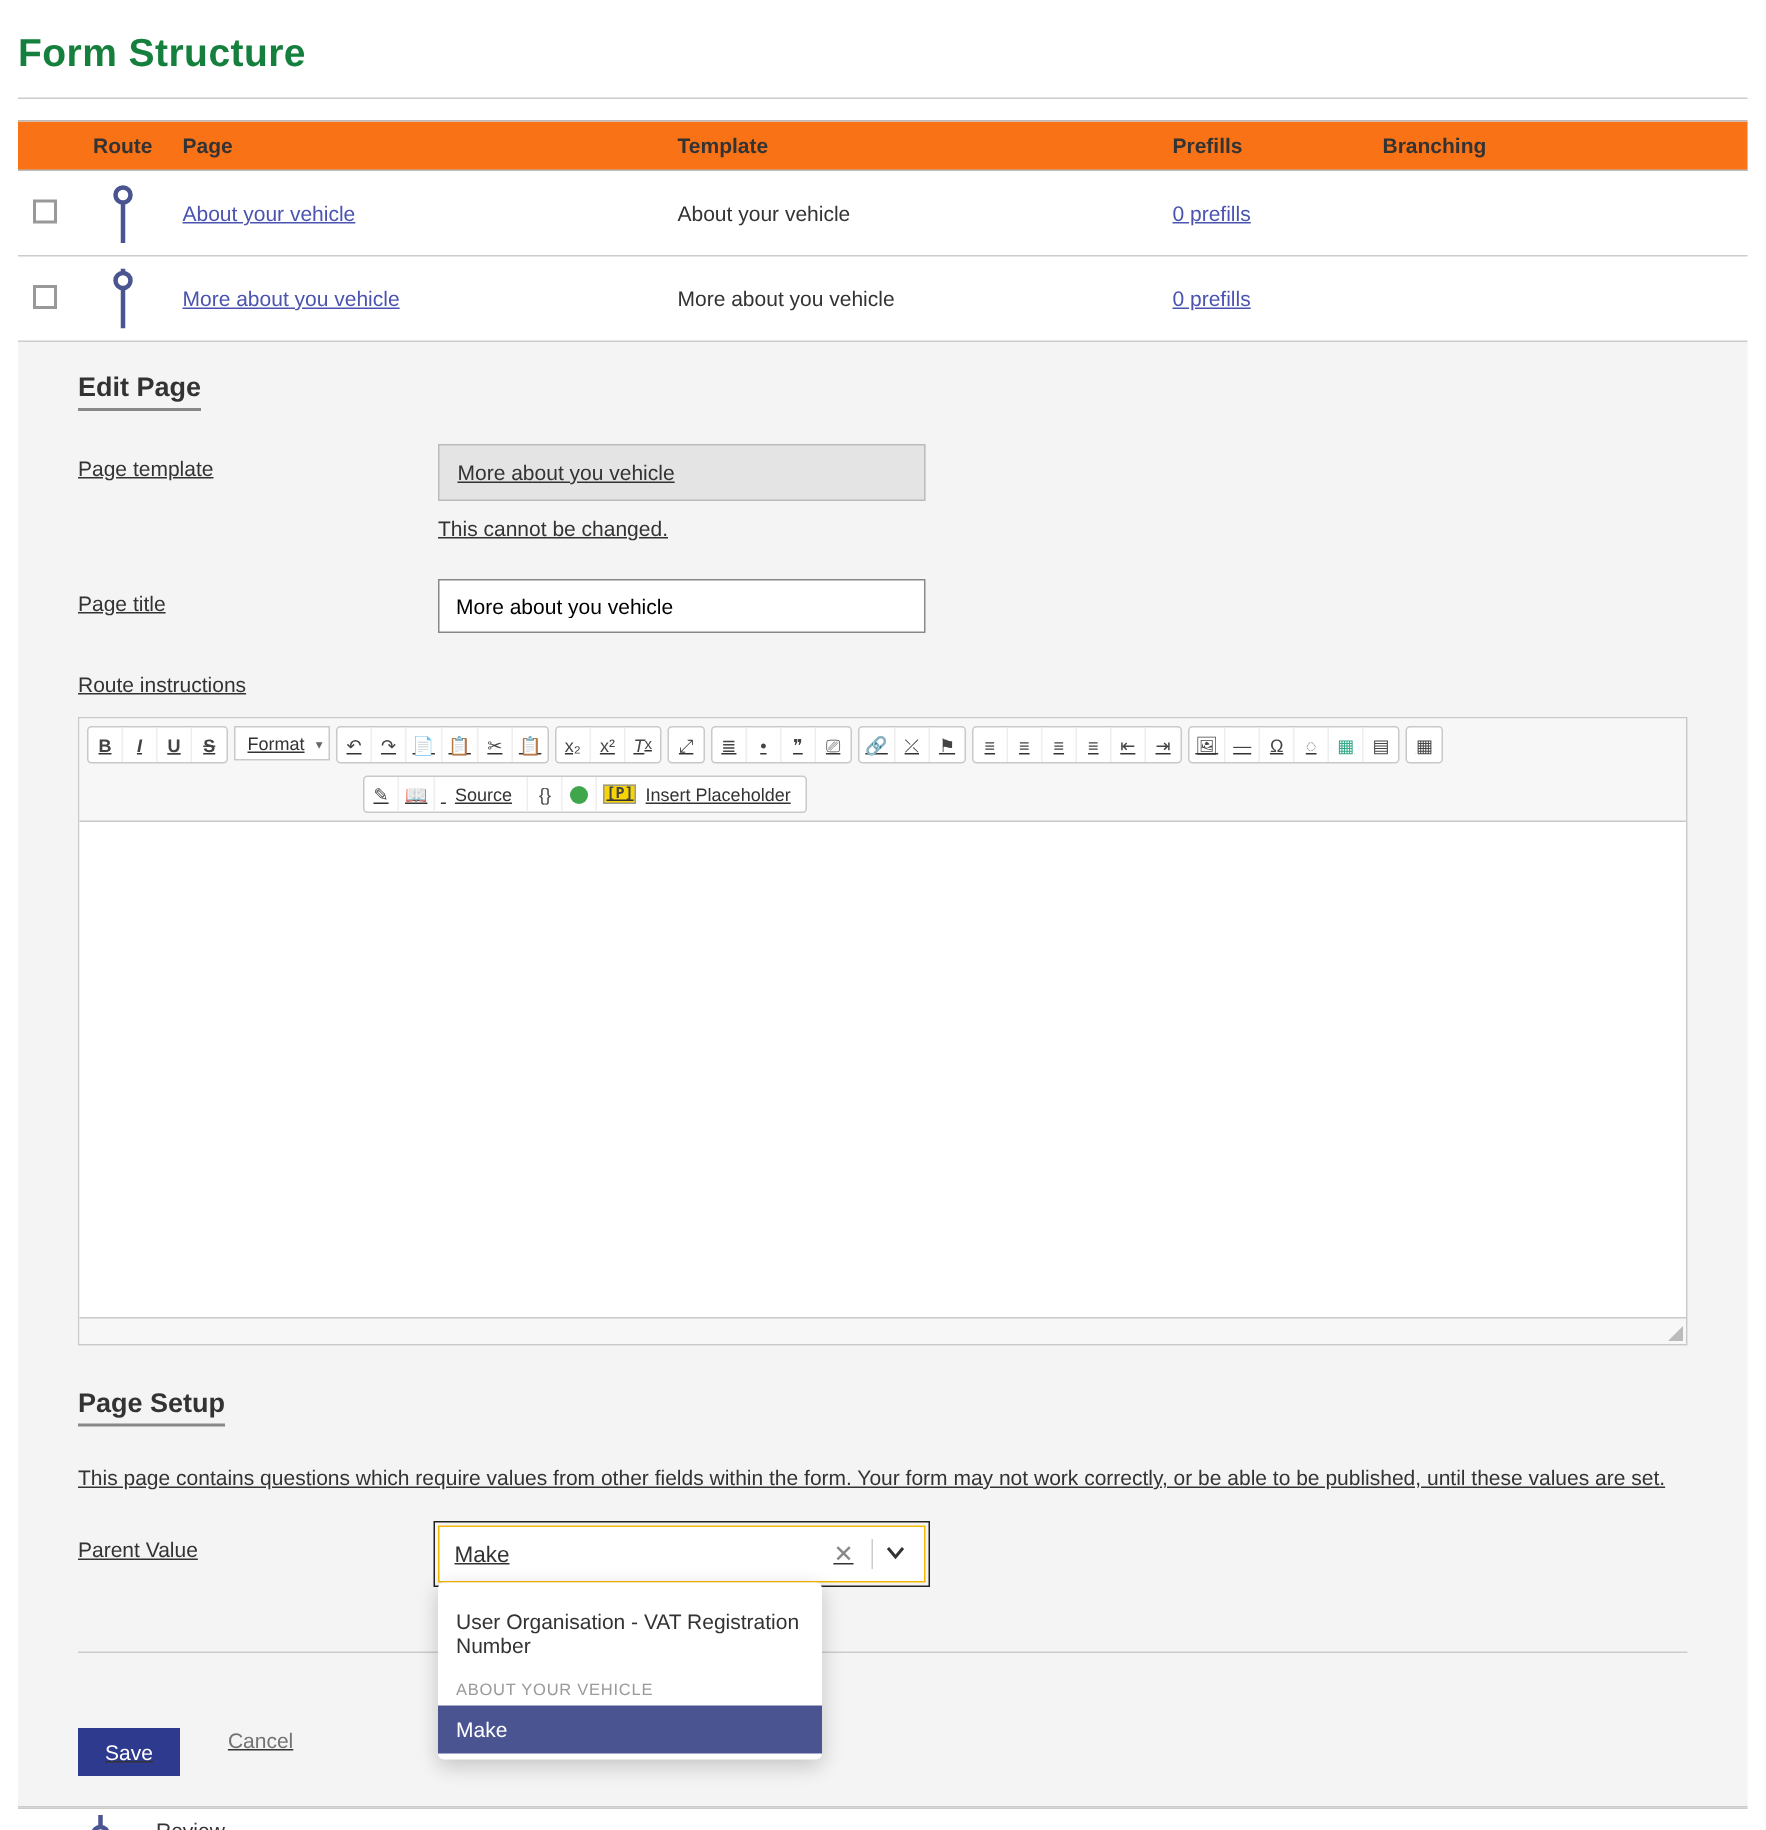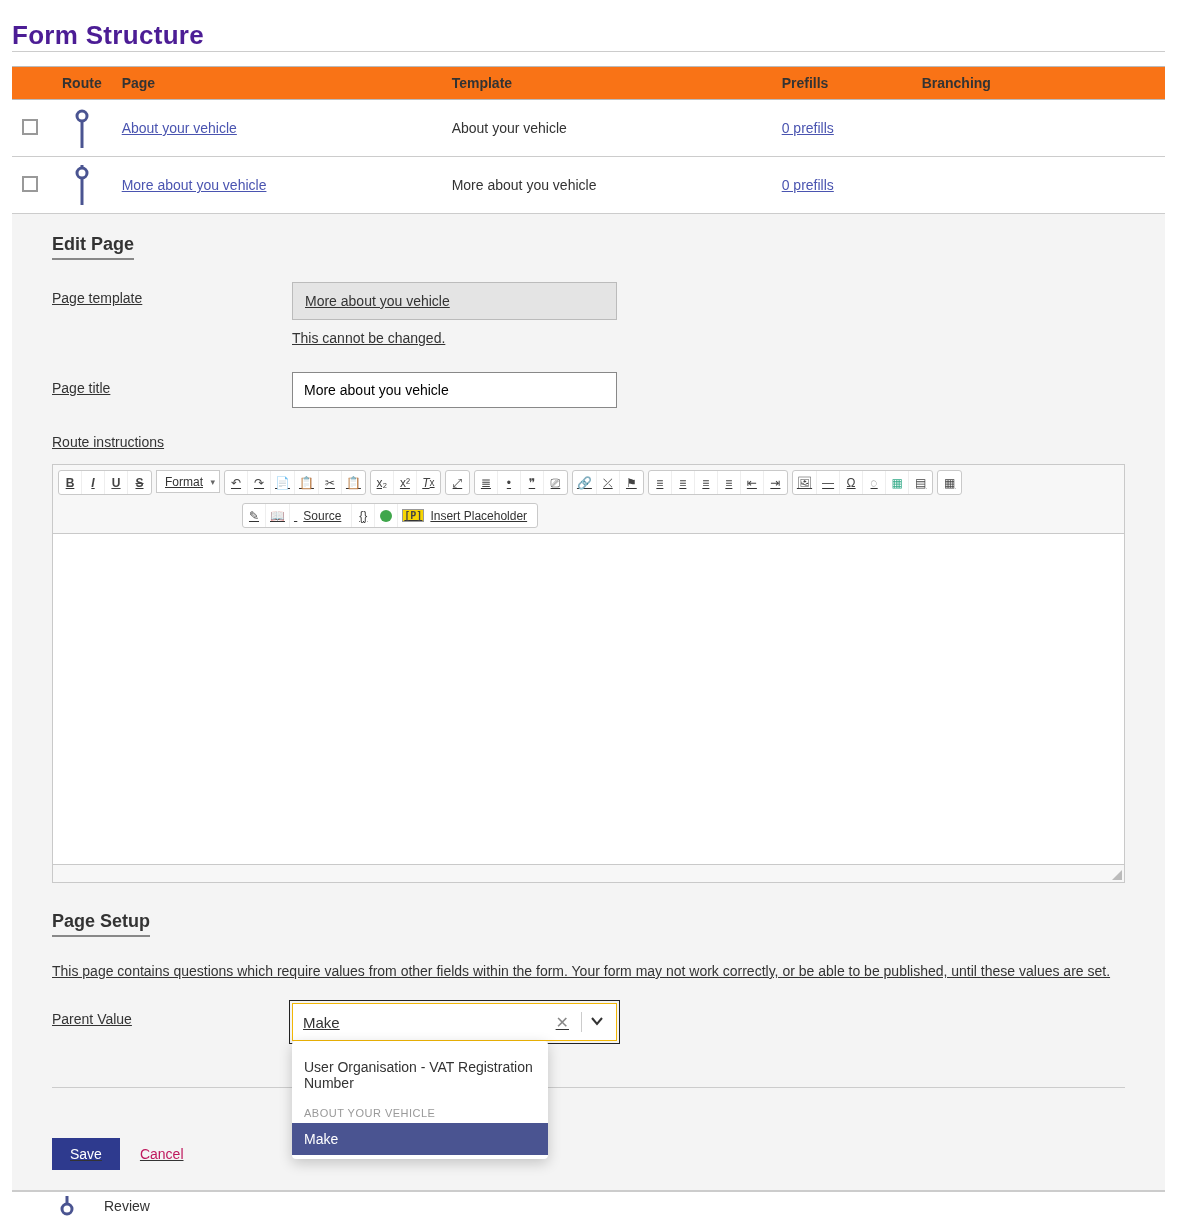--- a/index.html
+++ b/index.html
@@ -1,18 +1,18 @@
 <!DOCTYPE html>
 <html><head>
 <meta charset="utf-8">
 <style>
   *{box-sizing:border-box;margin:0;padding:0;}
   body{font-family:"Segoe UI",Arial,sans-serif;font-size:14px;color:#333;background:#fff;width:1177px;}
   .wrap{padding:12px;}
-  h1.title{color:#4c1d95;font-weight:800;font-size:26px;margin:8px 0 14px 0;border-bottom:1px solid #ccc;letter-spacing:0.3px;}
+  h1.title{color:#15803d;font-weight:800;font-size:26px;margin:8px 0 14px 0;border-bottom:1px solid #ccc;padding-bottom:14px;letter-spacing:0.3px;}
   table.struct{width:100%;border-collapse:collapse;}
   table.struct thead th{background:#f97316;border-top:1px solid #bbb;border-bottom:1px solid #bbb;font-weight:700;text-align:left;padding:8px 10px;font-size:14px;}
   table.struct tbody td{padding:8px 10px;border-bottom:1px solid #ccc;vertical-align:middle;}
   .chk{width:40px;}
   input[type=checkbox]{width:16px;height:16px;border:2px solid #999;background:#fff;appearance:none;}
   .route-col{width:50px;position:relative;}
   .route-svg{display:block;margin:auto;}
   a.pagelink{color:#4a54b0;text-decoration:underline;}
   a.prefill{color:#4a54b0;text-decoration:underline;}
   
@@ -47,23 +47,23 @@
   .pv-clear{color:#888;font-size:16px;padding:0 8px;cursor:pointer;}
   .pv-div{width:1px;height:20px;background:#ccc;margin:0 4px;}
   .pv-caret{width:22px;text-align:center;cursor:pointer;}
   .dropdown{position:absolute;top:38px;left:0;width:256px;background:#fff;border-radius:4px;box-shadow:0 4px 14px rgba(0,0,0,.2);padding:10px 0 4px 0;max-height:120px;overflow-y:auto;}
   .dropdown::-webkit-scrollbar{width:10px}
   .dropdown::-webkit-scrollbar-thumb{background:#ccc;border-radius:5px;}
   .dd-item{padding:8px 12px;font-size:14px;color:#333;cursor:pointer;}
   .dd-head{padding:8px 12px 4px 12px;font-size:11px;letter-spacing:.5px;color:#999;}
   .dd-item.active{background:#4a5491;color:#fff;}
   
-  .actions{margin:50px 0 20px 0;display:flex;gap:20px;align-items:center;}
+  .actions{margin:50px 0 20px 0;display:flex;gap:32px;align-items:flex-start;}
   .btn-save{background:#2e3a8e;color:#fff;border:none;padding:8px 18px;font-size:14px;cursor:pointer;}
-  .btn-cancel{color:#be185d;font-size:14px;cursor:pointer;}
+  .btn-cancel{color:#737373;font-size:14px;cursor:pointer;}
   
   .trail{display:flex;align-items:center;padding:4px 0 0 48px;border-top:1px solid #ccc;}
   .trail-svg{margin-right:30px;}
   .trail-txt{color:#333;}
   .col-route{width:50px;}
   .col-page{width:330px;}
   .col-tpl{width:330px;}
   .col-pre{width:140px;}
   .col-branch{width:auto;}
   .p-icon{font-family:monospace;background:#f7d502;border:1px solid #999;font-weight:bold;padding:0 1px;font-size:10px;}

